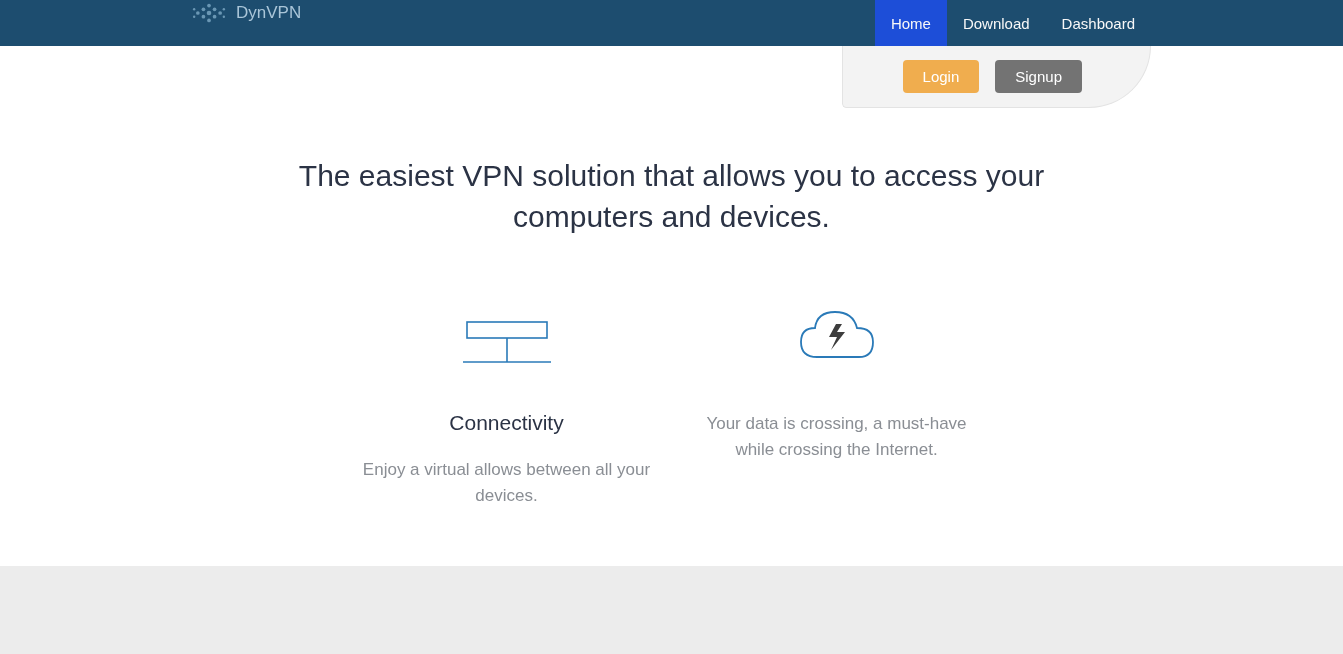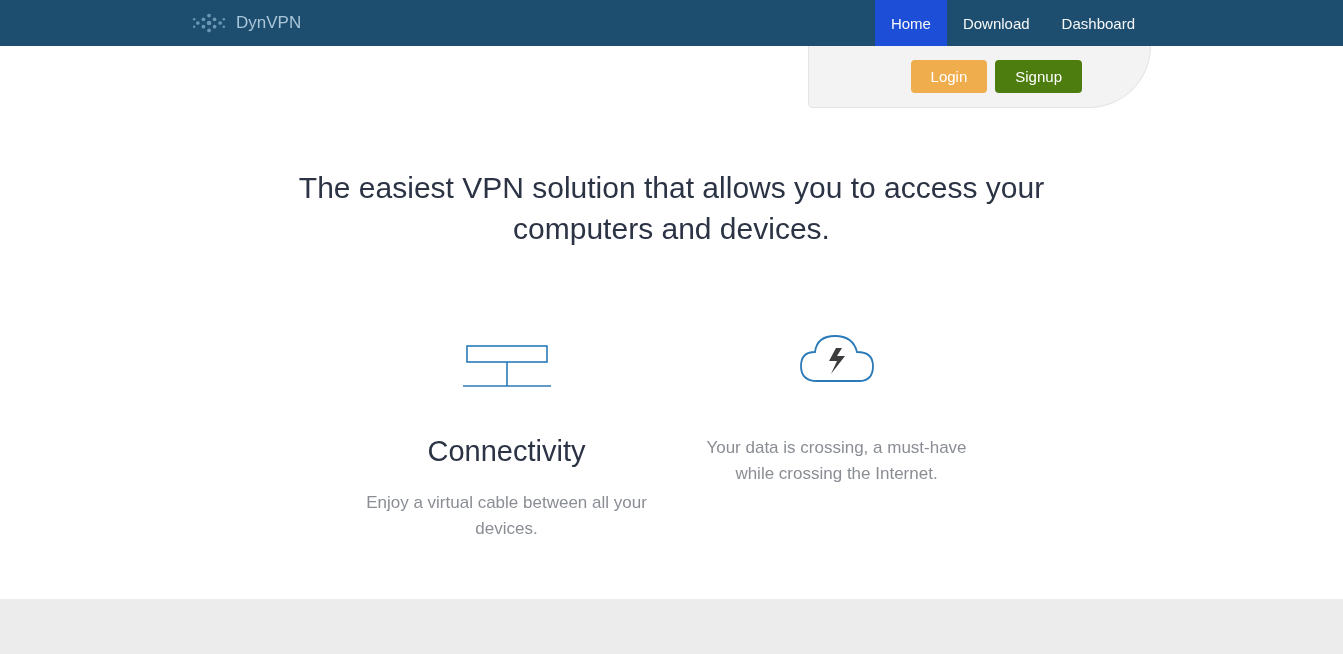--- a/index.html
+++ b/index.html
@@ -8,21 +8,21 @@
       box-sizing: border-box;
     }
     body {
       font-family: -apple-system, BlinkMacSystemFont, "Segoe UI", Helvetica, Arial, sans-serif;
       background: #fff;
     }
     .navbar {
       background: #1d4d6f;
       height: 46px;
       display: flex;
-      align-items: center;
+      align-items: flex-start;
       padding: 0 0 0 190px;
     }
     .brand {
       display: flex;
       align-items: center;
       color: #a9c5d8;
       font-size: 17px;
       margin-right: auto;
       text-decoration: none;
     }
@@ -55,54 +55,54 @@
     .auth-bar-wrap {
       display: flex;
       justify-content: flex-end;
       padding-right: 192px;
     }
     .auth-bar {
       background: #f3f3f3;
       border: 1px solid #e3e3e3;
       border-top: none;
       border-radius: 0 0 80px 6px;
-      padding: 14px 68px 14px 102px;
-      display: flex;
-      gap: 8px;
+      padding: 14px 68px 14px 60px;
+      display: flex;
+      gap: 16px;
       position: relative;
     }
     .btn {
       display: inline-flex;
       align-items: center;
       justify-content: center;
       padding: 8px 20px;
       border-radius: 4px;
       color: #fff;
       font-size: 15px;
       text-decoration: none;
       cursor: pointer;
       border: none;
     }
     .btn-login {
       background: #f0ad4e;
     }
     .btn-signup {
-      background: #4d7c0f;
+      background: #737373;
     }
     .hero {
       text-align: center;
       padding: 48px 40px 30px;
     }
     .hero h1 {
       font-size: 30px;
       font-weight: 400;
       color: #2b3345;
       line-height: 1.35;
       max-width: 820px;
-      margin: 12px auto;
+      margin: 0 auto;
     }
     .features {
       display: flex;
       justify-content: center;
       gap: 0;
       padding: 30px 0 56px;
       max-width: 1000px;
       margin: 0 auto;
     }
     .feature {
@@ -112,21 +112,21 @@
       max-width: 330px;
     }
     .feature-icon {
       height: 90px;
       display: flex;
       align-items: center;
       justify-content: center;
       margin-bottom: 24px;
     }
     .feature h2 {
-      font-size: 29px;
+      font-size: 21px;
       font-weight: 400;
       color: #2b3345;
       margin-bottom: 22px;
     }
     .feature p {
       font-size: 17px;
       color: #8a8e94;
       line-height: 1.55;
     }
     .footer-space {
@@ -182,21 +182,21 @@
 <section class="features">
   <div class="feature">
     <div class="feature-icon">
       <svg width="100" height="60" viewBox="0 0 100 60">
         <rect x="10" y="10" width="80" height="16" fill="none" stroke="#2a7ab8" stroke-width="1.6"></rect>
         <line x1="50" y1="26" x2="50" y2="50" stroke="#2a7ab8" stroke-width="1.6"></line>
         <line x1="6" y1="50" x2="94" y2="50" stroke="#2a7ab8" stroke-width="1.6"></line>
       </svg>
     </div>
     <h2>Connectivity</h2>
-    <p>Enjoy a virtual cable between all your devices.</p>
+    <p>Enjoy a virtual allows between all your devices.</p>
   </div>
 
   <div class="feature">
     <div class="feature-icon">
       <svg width="100" height="80" viewBox="0 0 100 80">
         <path d="M 30 55 
                  Q 14 55 14 40 
                  Q 14 26 28 26 
                  Q 30 10 48 10 
                  Q 66 10 70 26 

